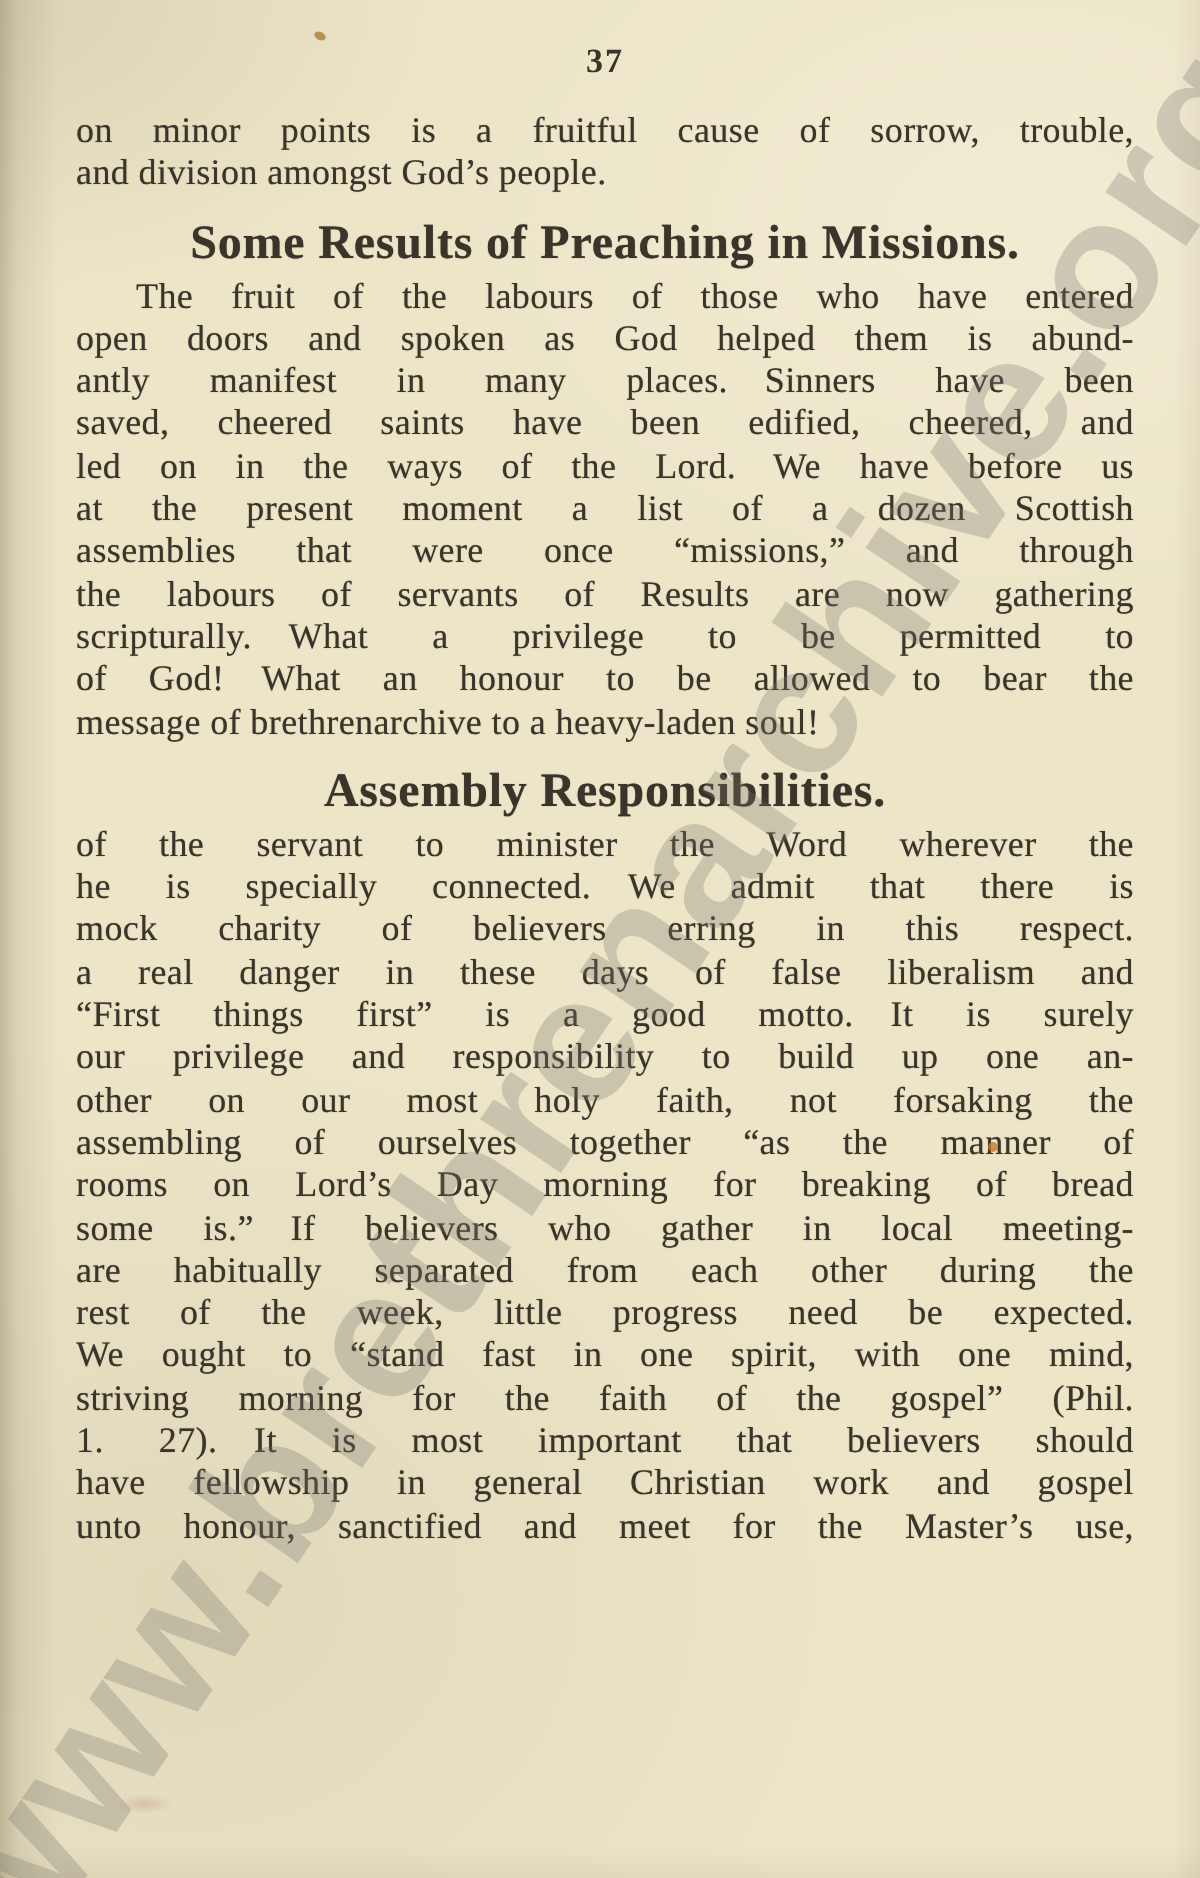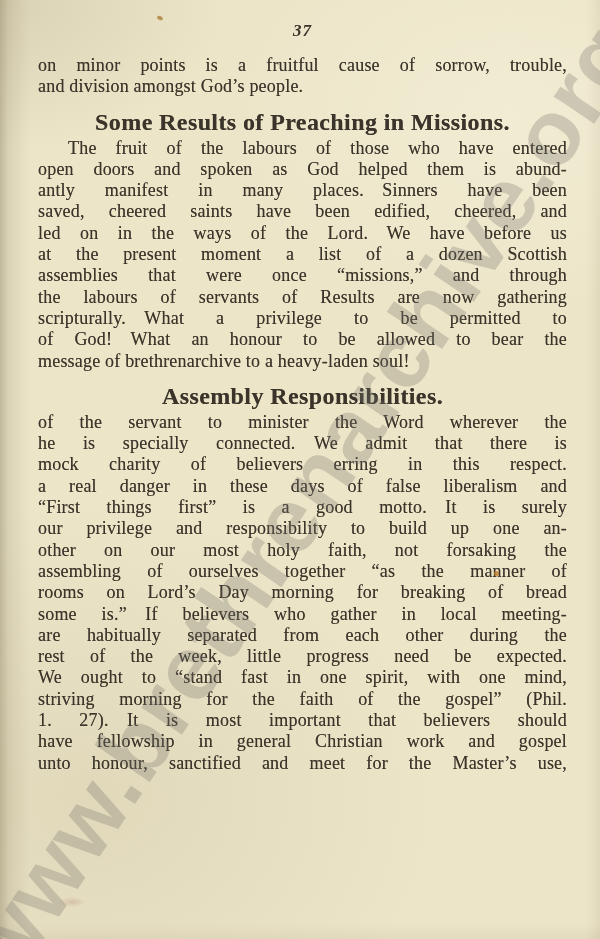--- a/index.html
+++ b/index.html
@@ -25,21 +25,20 @@
       #ece5c8;
     overflow: hidden;
   }
   .pagenum {
     text-align: center;
     font-weight: bold;
     font-size: 17px;
     line-height: 22px;
     margin-bottom: 13px;
     letter-spacing: 1px;
-    font-style: italic;
   }
   .line {
     font-size: 18px;
     line-height: 21.3px;
     text-align: justify;
     text-align-last: justify;
     -moz-text-align-last: justify;
     letter-spacing: 0.2px;
     text-shadow: 0 0 0.5px rgba(55,48,38,0.55);
     white-space: normal;

